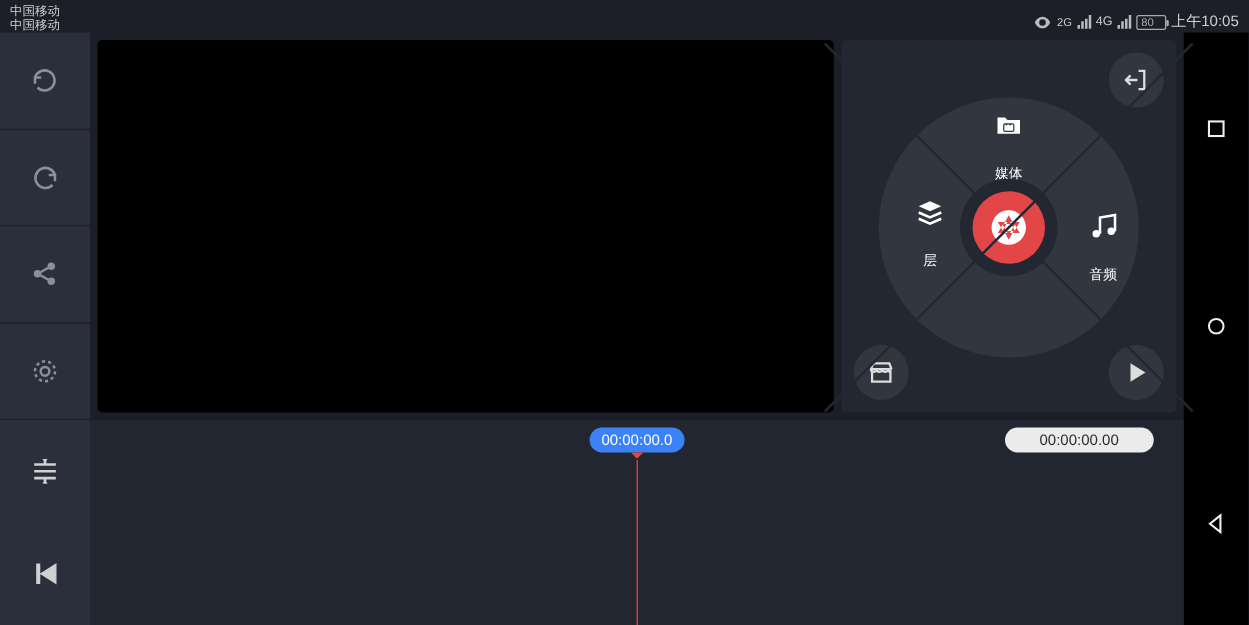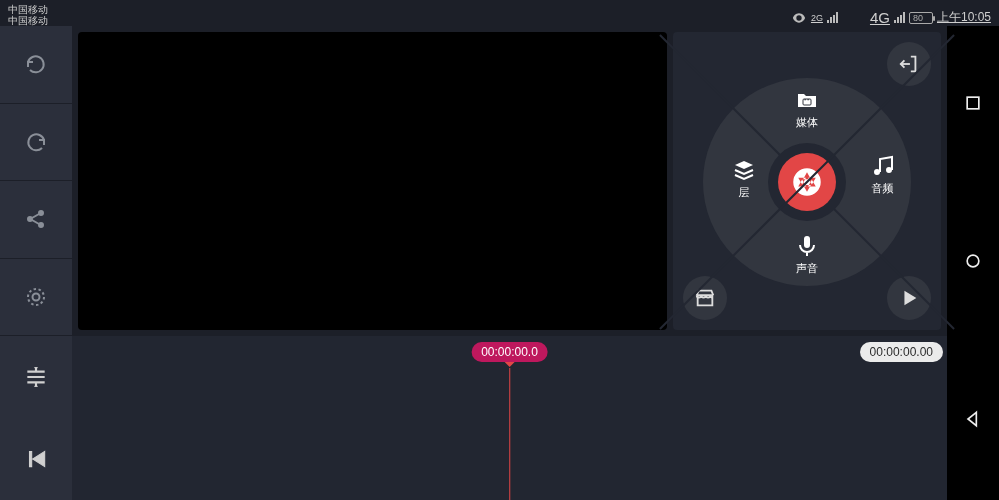--- a/index.html
+++ b/index.html
@@ -13,21 +13,21 @@
   }
 
   
   .statusbar {
     height: 26px;
     display: flex; justify-content: space-between; align-items: flex-end;
     padding: 0 8px;
     font-size: 10px; color: #cfcfcf;
   }
   .statusbar .left-info { line-height: 11px; }
-  .statusbar .right-info { display: flex; align-items: center; gap: 4px; font-size: 12px; text-decoration: underline;}
+  .statusbar .right-info { display: flex; align-items: center; gap: 4px; font-size: 12px;}
   .battery {
     display:inline-flex; align-items:center; gap:2px;
   }
   .battery-shell{
     width:24px;height:12px;border:1px solid #aaa;border-radius:2px;position:relative;
   }
   .battery-shell:after{content:"";position:absolute;right:-3px;top:3px;width:2px;height:5px;background:#aaa;border-radius:1px;}
   .battery-fill{height:100%;background:#aaa;width:80%;}
   .battery-num{font-size:9px;color:#aaa;position:absolute;left:3px;top:0px;}
   .bars { display:inline-flex; gap:1px; align-items:flex-end; height:11px;}
@@ -114,54 +114,54 @@
     position:absolute; left:50%; top:50%; transform:translate(-50%,-50%);
     width:58px;height:58px;border-radius:50%;
     background:#e24646;
     display:flex;align-items:center;justify-content:center;
   }
   .wheel-center svg{width:30px;height:30px;fill:#fff;}
 
   .petal{
     position:absolute; width:70px; text-align:center;
     color:#fff; font-size:11px;
-    display:flex; flex-direction:column; align-items:center; gap:3px;
+    display:flex; flex-direction:column; align-items:center; gap:19px;
     pointer-events:auto;
   }
   .petal svg{width:24px;height:24px;fill:#fff;}
   .petal-top   { top:10px; left:69px; }
   .petal-bot   { bottom:10px; left:69px; }
   .petal-left  { left:6px;  top:80px; }
-  .petal-right { right:6px; top:76px;padding-left:25px; }
+  .petal-right { right:6px; top:91px;padding-left:25px; }
 
 
   
   .lower {
     flex:1; display:flex;
   }
   .timeline{
     flex:1; background:#222631; position:relative;
   }
   .playhead-tag{
     position:absolute; left:50%; top:6px; transform:translateX(-50%);
-    background:#be185d; color:#fff; font-size:12px;
+    background:#3b82f6; color:#fff; font-size:12px;
     padding:3px 10px; border-radius:10px;
   }
   .playhead-tag:after{
     content:""; position:absolute; left:50%; top:100%; transform:translateX(-50%);
     border:5px solid transparent; border-top-color:#e24646;
   }
   .playhead-line{
     position:absolute; left:50%; top:32px; bottom:0; width:1.5px;
     background:#e24646; transform:translateX(-50%);
   }
   .total-time{
-    position:absolute; right:4px; top:6px;
+    position:absolute; right:24px; top:6px;
     background:#ebebeb; color:#2a2a2a; font-size:12px;
-    padding:3px 10px; border-radius:10px;
+    padding:3px 28px; border-radius:10px;
   }
 
 </style>
 </head>
 <body>
 
 <div class="statusbar">
   <div class="left-info">
     <div>中国移动</div>
     <div>中国移动</div>
@@ -170,21 +170,21 @@
     <svg viewBox="0 0 24 24" width="16" height="16" fill="#bbb">
         <path d="M12 5c-5 0-9 5-9 7s4 7 9 7 9-5 9-7-4-7-9-7zm0 11a4 4 0 110-8 4 4 0 010 8z"></path>
       </svg>
     <span style="font-size:9px;">2G</span>
     <span class="bars">
         <span></span>
         <span></span>
         <span></span>
         <span></span>
       </span>
-    <span style="font-size:15px;margin-left:28px;">4G</span>
+    <span style="font-size:10px;">4G</span>
     <span class="bars">
         <span></span>
         <span></span>
         <span></span>
         <span></span>
       </span>
     <span class="battery">
       <span class="battery-shell"><span class="battery-fill"></span><span class="battery-num">80</span></span>
     </span>
     <span>上午10:05</span>
@@ -284,27 +284,20 @@
             </svg>
           <span>层</span>
         </div>
         <div class="petal petal-right">
           <svg viewBox="0 0 24 24">
               <path d="M9 18a3 3 0 11-6 0 3 3 0 016 0zM21 16a3 3 0 11-6 0 3 3 0 016 0z"></path>
               <path d="M9 18V5l12-2v13" fill="none" stroke="#fff" stroke-width="2"></path>
             </svg>
           <span>音频</span>
         </div>
-        <div class="petal petal-bot">
-          <svg viewBox="0 0 24 24">
-              <rect x="9" y="2" width="6" height="12" rx="3"></rect>
-              <path d="M5 11a7 7 0 0014 0M12 18v4" fill="none" stroke="#fff" stroke-width="2"></path>
-            </svg>
-          <span>声音</span>
-        </div>
 
         <div class="wheel-inner-ring"></div>
         <div class="wheel-center">
           <svg viewBox="0 0 24 24">
               <circle cx="12" cy="12" r="11" fill="none" stroke="#fff" stroke-width="0"></circle>
               <path d="M12 1a11 11 0 010 22A11 11 0 0112 1zm0 3.2L8.9 9.7h6.2zM5 8.5l3.1 5.4 3.1-5.4zM5 15.5h6.2L8.1 10zM12 19.8l3.1-5.5H8.9zM19 15.5l-3.1-5.4-3.1 5.4zM19 8.5h-6.2l3.1 5.5z" fill="#fff"></path>
             </svg>
         </div>
       </div>
 

